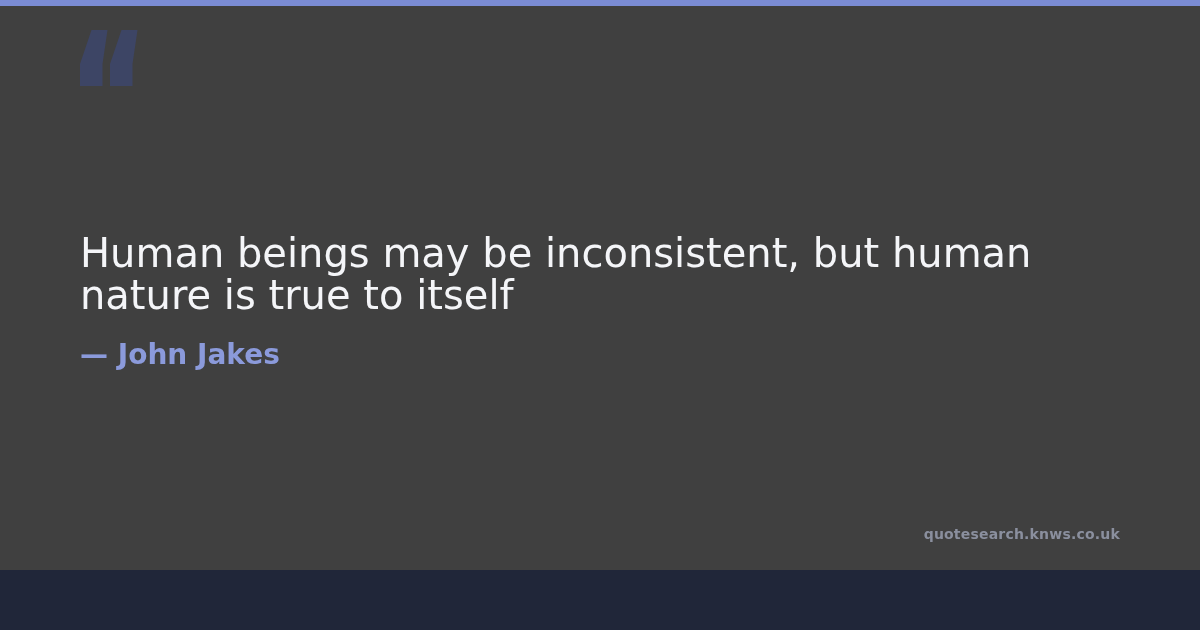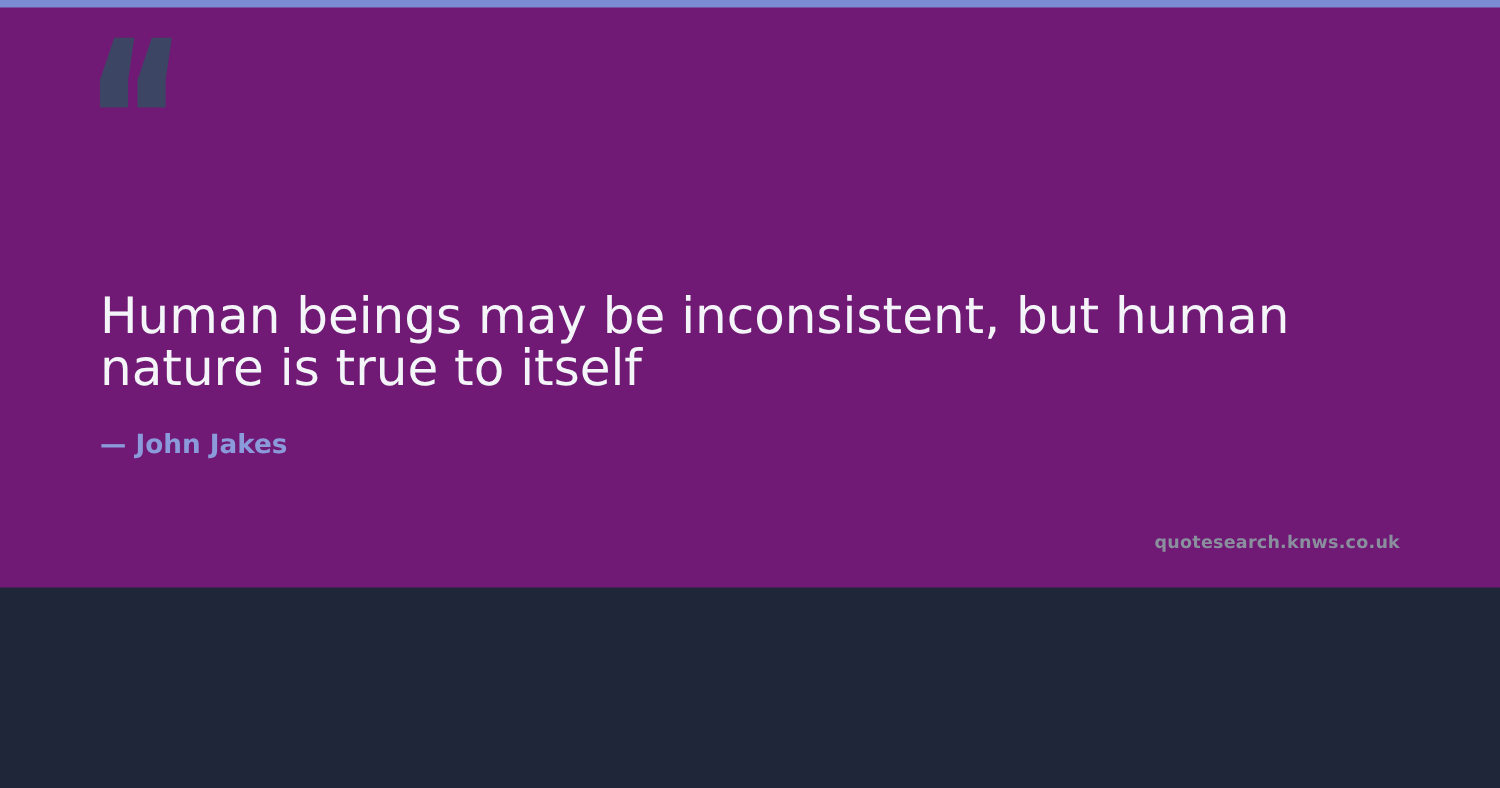--- a/index.html
+++ b/index.html
@@ -11,22 +11,22 @@
     width: 1200px;
     height: 630px;
     overflow: hidden;
     font-family: "DejaVu Sans", sans-serif;
     background: #202639;
   }
 
   .quote-card {
     position: relative;
     width: 1200px;
-    height: 470px;
-    background: #701a75;
+    height: 570px;
+    background: #404040;
     box-sizing: border-box;
   }
 
   .accent-bar {
     position: absolute;
     top: 0;
     left: 0;
     width: 1200px;
     height: 6px;
     background: #7b8cd4;
@@ -60,21 +60,21 @@
     line-height: 42px;
     color: #f4f5f8;
     letter-spacing: 0px;
     white-space: pre-wrap;
   }
 
   .quote-author {
     margin: 0;
     margin-top: 26px;
     font-family: "DejaVu Sans", sans-serif;
-    font-size: 21px;
+    font-size: 28px;
     font-weight: bold;
     line-height: 26px;
     color: #8b9adb;
     letter-spacing: 0px;
   }
 
   .watermark {
     position: absolute;
     right: 80px;
     bottom: 28px;

